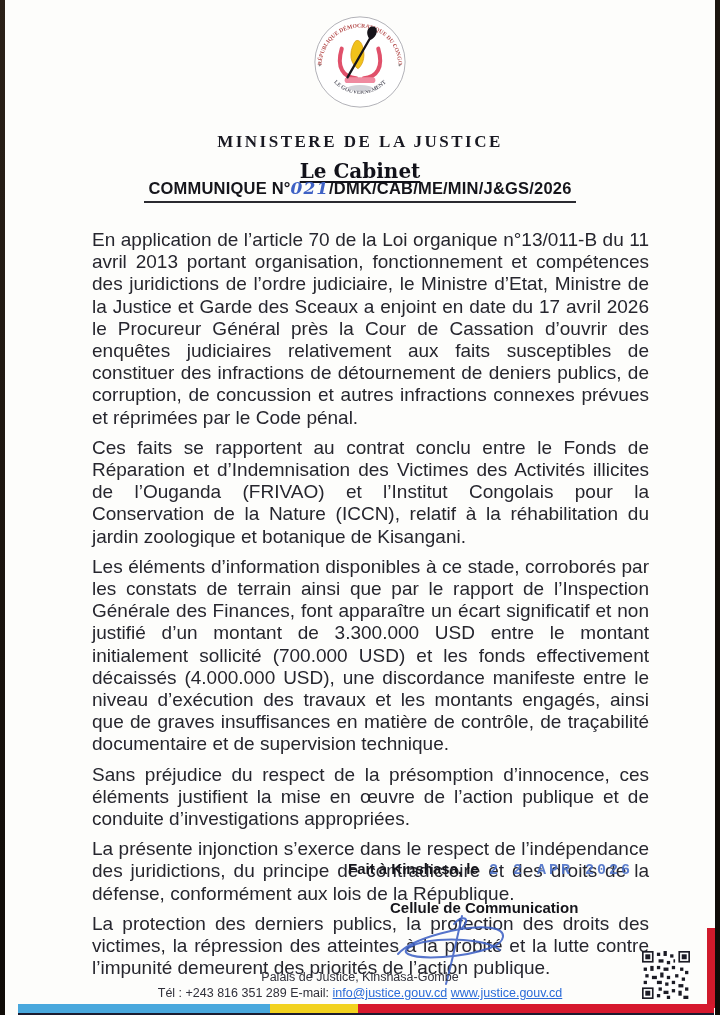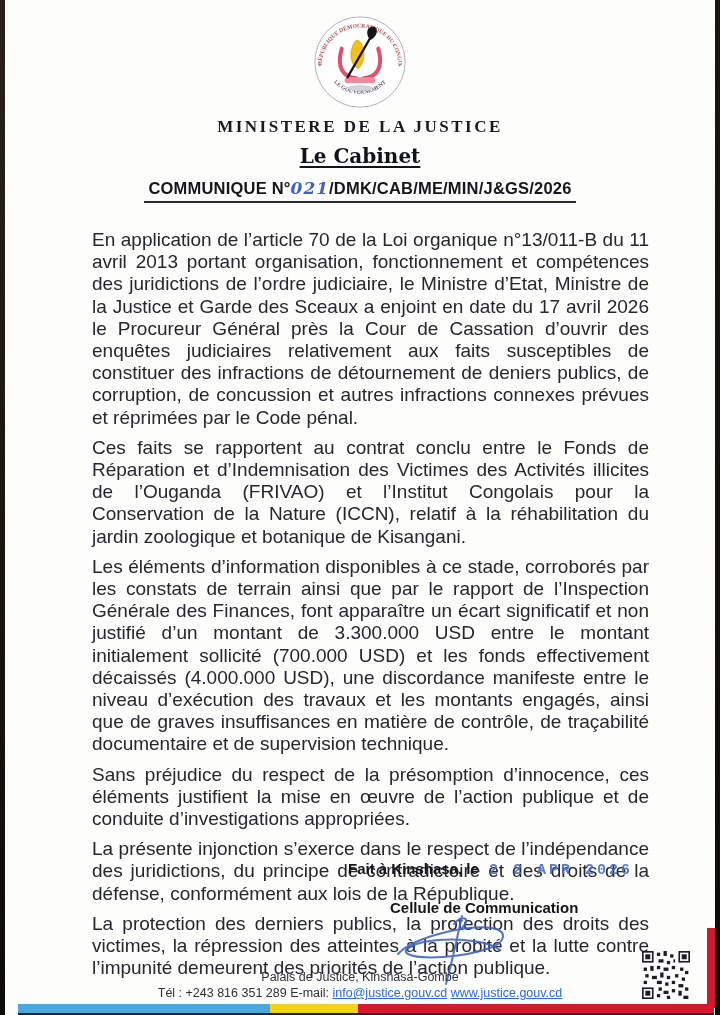--- a/index.html
+++ b/index.html
@@ -12,21 +12,21 @@
   .edge-left  { position:absolute; left:0; top:0; width:5px; height:100%;
                 background:linear-gradient(180deg,#2b2118,#0f0b07); }
   .edge-right { position:absolute; right:0; top:0; width:5px; height:100%;
                 background:linear-gradient(180deg,#1c1610,#0f0b07); }
   .red-accent { position:absolute; right:5px; top:928px; width:8px; height:80px;
                 background:#d01a2b; }
 
   .header { position:absolute; top:14px; left:0; width:100%; text-align:center; }
   .seal { width:96px; height:96px; }
   .ministry {
-    margin-top:3px; font-family:"Liberation Serif", serif; font-weight:bold;
+    margin-top:18px; font-family:"Liberation Serif", serif; font-weight:bold;
     font-size:17px; letter-spacing:2.5px; color:#191922;
   }
   .cabinet {
     margin-top:7px; font-family:"DejaVu Serif", serif; 
     font-weight:bold; font-size:20px; color:#12121a;
     text-decoration:underline; text-underline-offset:3px;
   }
 
   .title-line { position:absolute; top:178px; left:0; width:100%; text-align:center; }
   .title-inner {

